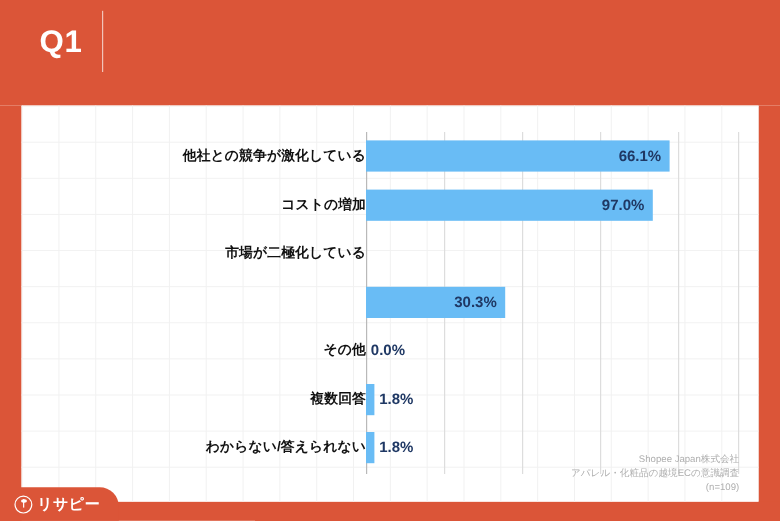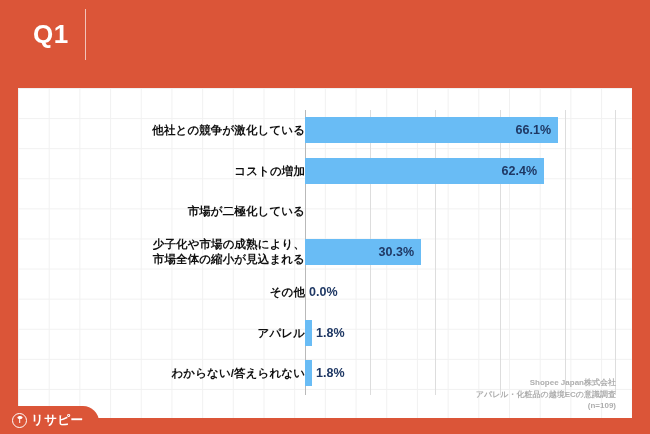--- a/index.html
+++ b/index.html
@@ -171,21 +171,20 @@
 
   
   .source {
     position: absolute;
     right: 16px;
     bottom: 6px;
     text-align: right;
     color: #aeaeae;
     font-size: 8px;
     line-height: 1.45;
-    font-weight: bold;
   }
 
   
   .logo {
     position: absolute;
     left: 0;
     bottom: 0;
     height: 28px;
     padding: 0 16px 0 12px;
     background: #db5538;
@@ -258,47 +257,45 @@
           <div class="bar-wrap">
             <div class="bar" style="width:253px;"></div>
             <div class="bar-value">66.1%</div>
           </div>
         </div>
 
         <div class="row">
           <div class="cat-label">コストの増加</div>
           <div class="bar-wrap">
             <div class="bar" style="width:239px;"></div>
-            <div class="bar-value">62.4%</div>
+            <div class="bar-value">97.0%</div>
           </div>
         </div>
 
         <div class="row">
           <div class="cat-label">市場が二極化している</div>
         </div>
 
         <div class="row">
-          <div class="cat-label">少子化や市場の成熟により、
-市場全体の縮小が見込まれる</div>
           <div class="bar-wrap">
             <div class="bar" style="width:116px;"></div>
             <div class="bar-value">30.3%</div>
           </div>
         </div>
 
         <div class="row">
           <div class="cat-label">その他</div>
           <div class="bar-wrap">
             <div class="bar" style="width:0px;"></div>
             <div class="bar-value outside">0.0%</div>
           </div>
         </div>
 
         <div class="row">
-          <div class="cat-label">アパレル</div>
+          <div class="cat-label">複数回答</div>
           <div class="bar-wrap">
             <div class="bar" style="width:7px;"></div>
             <div class="bar-value outside" style="left:11px;">1.8%</div>
           </div>
         </div>
 
         <div class="row">
           <div class="cat-label">わからない/答えられない</div>
           <div class="bar-wrap">
             <div class="bar" style="width:7px;"></div>

